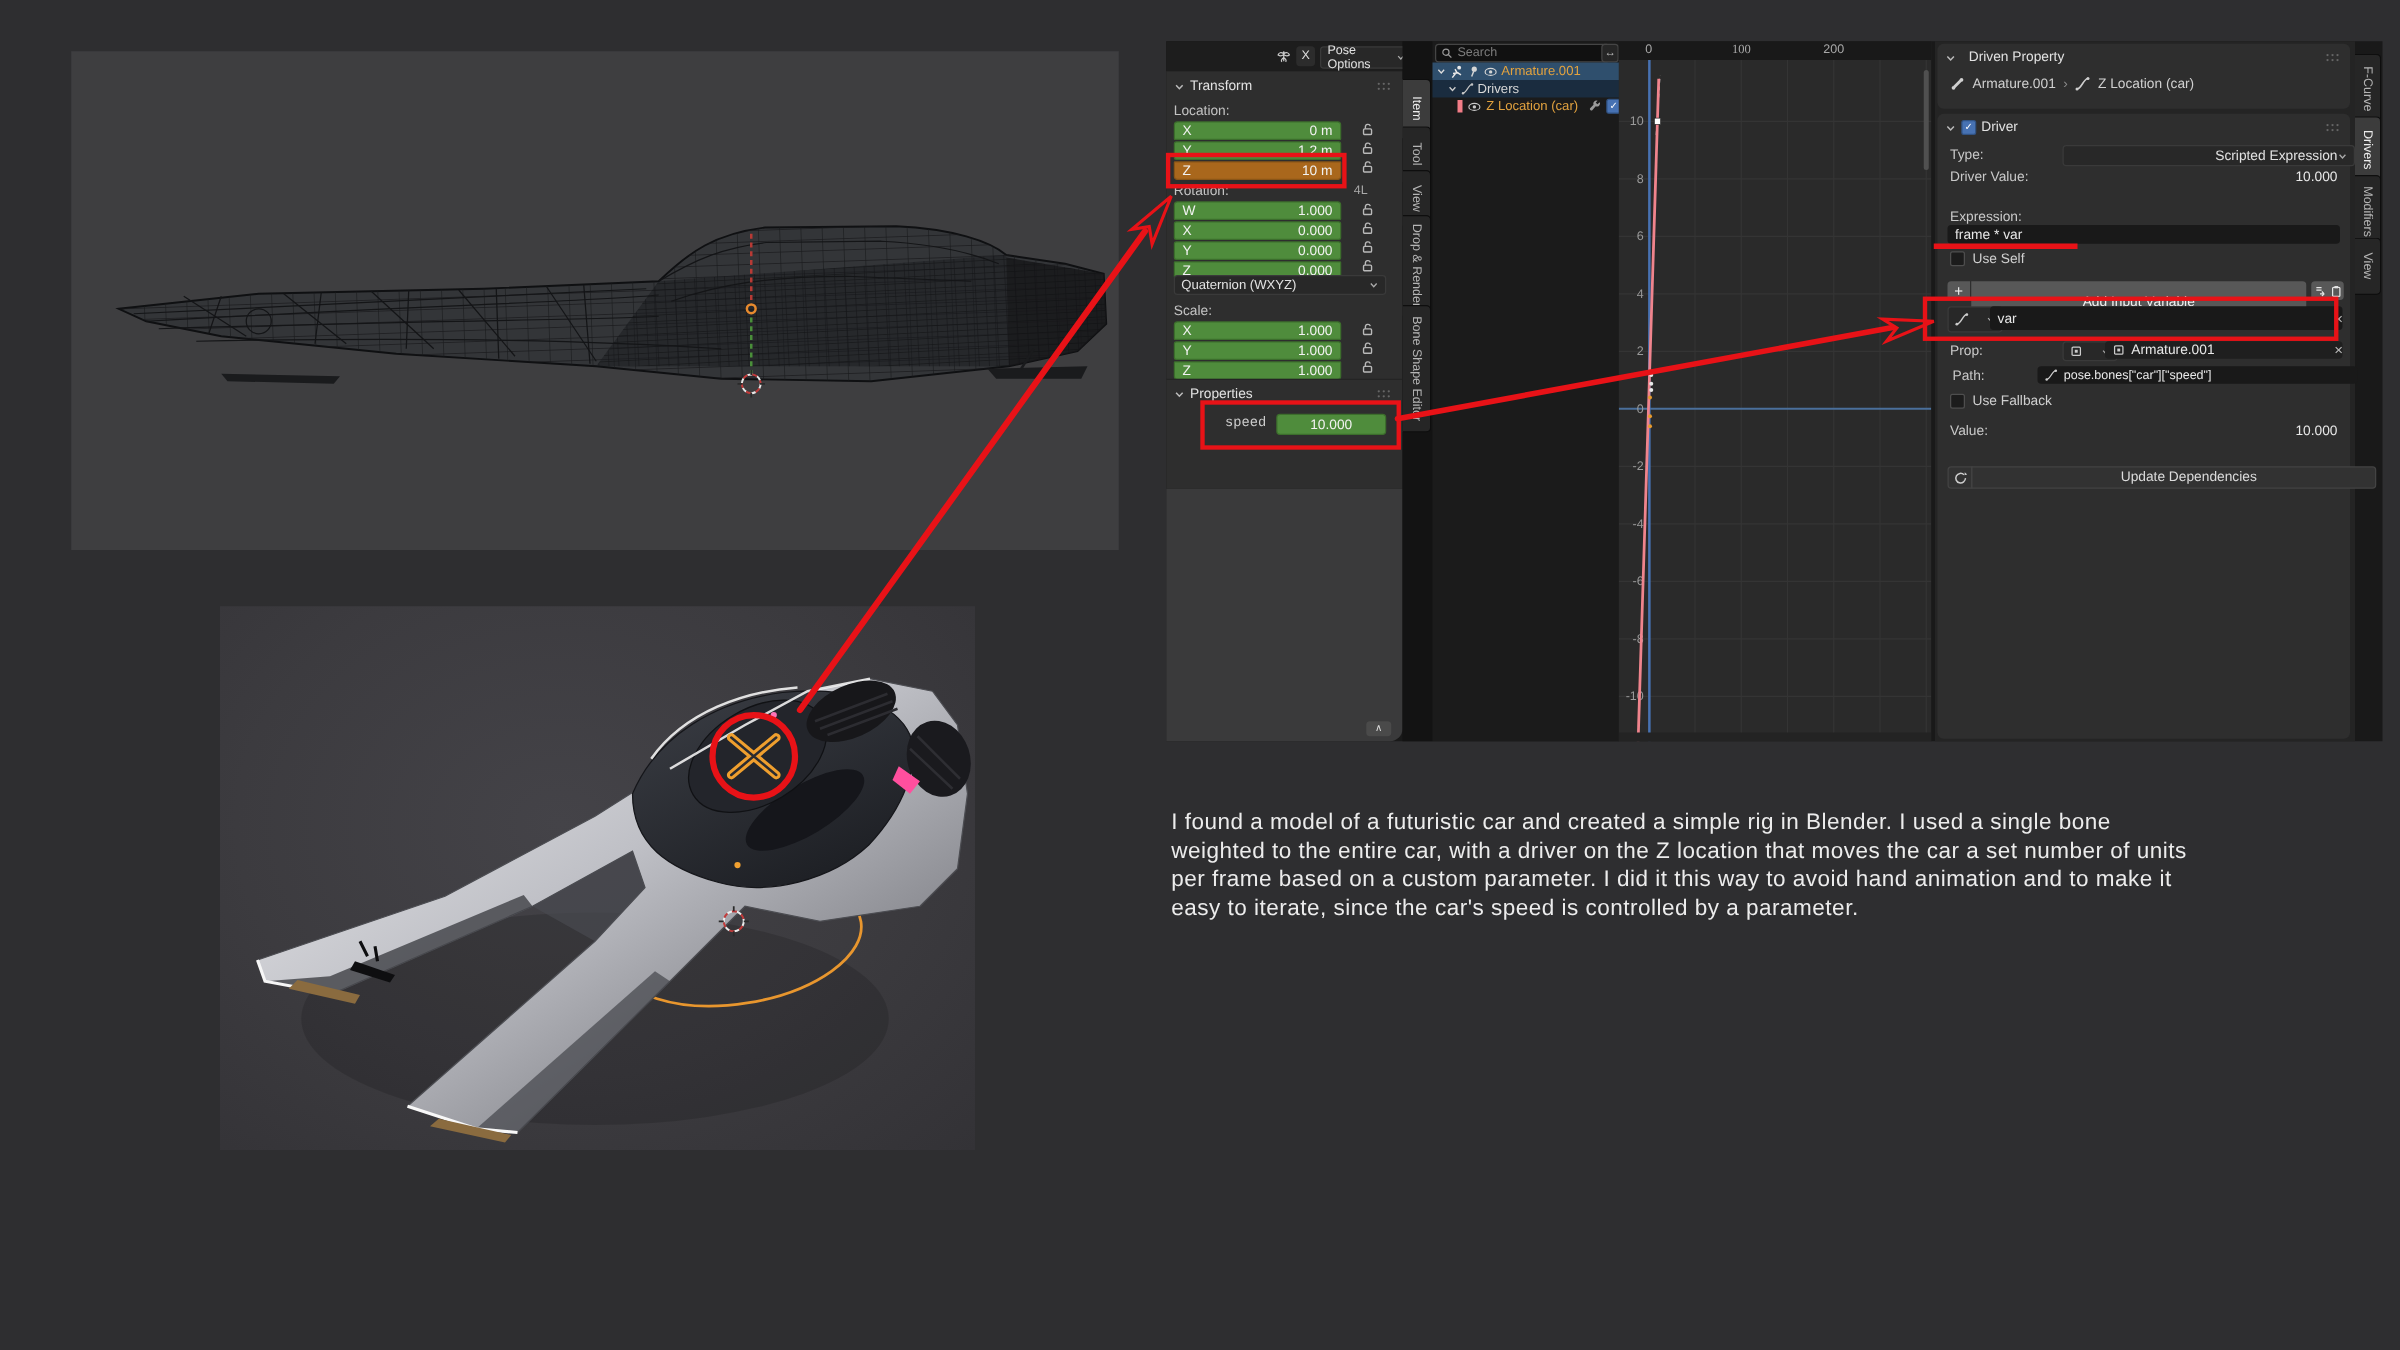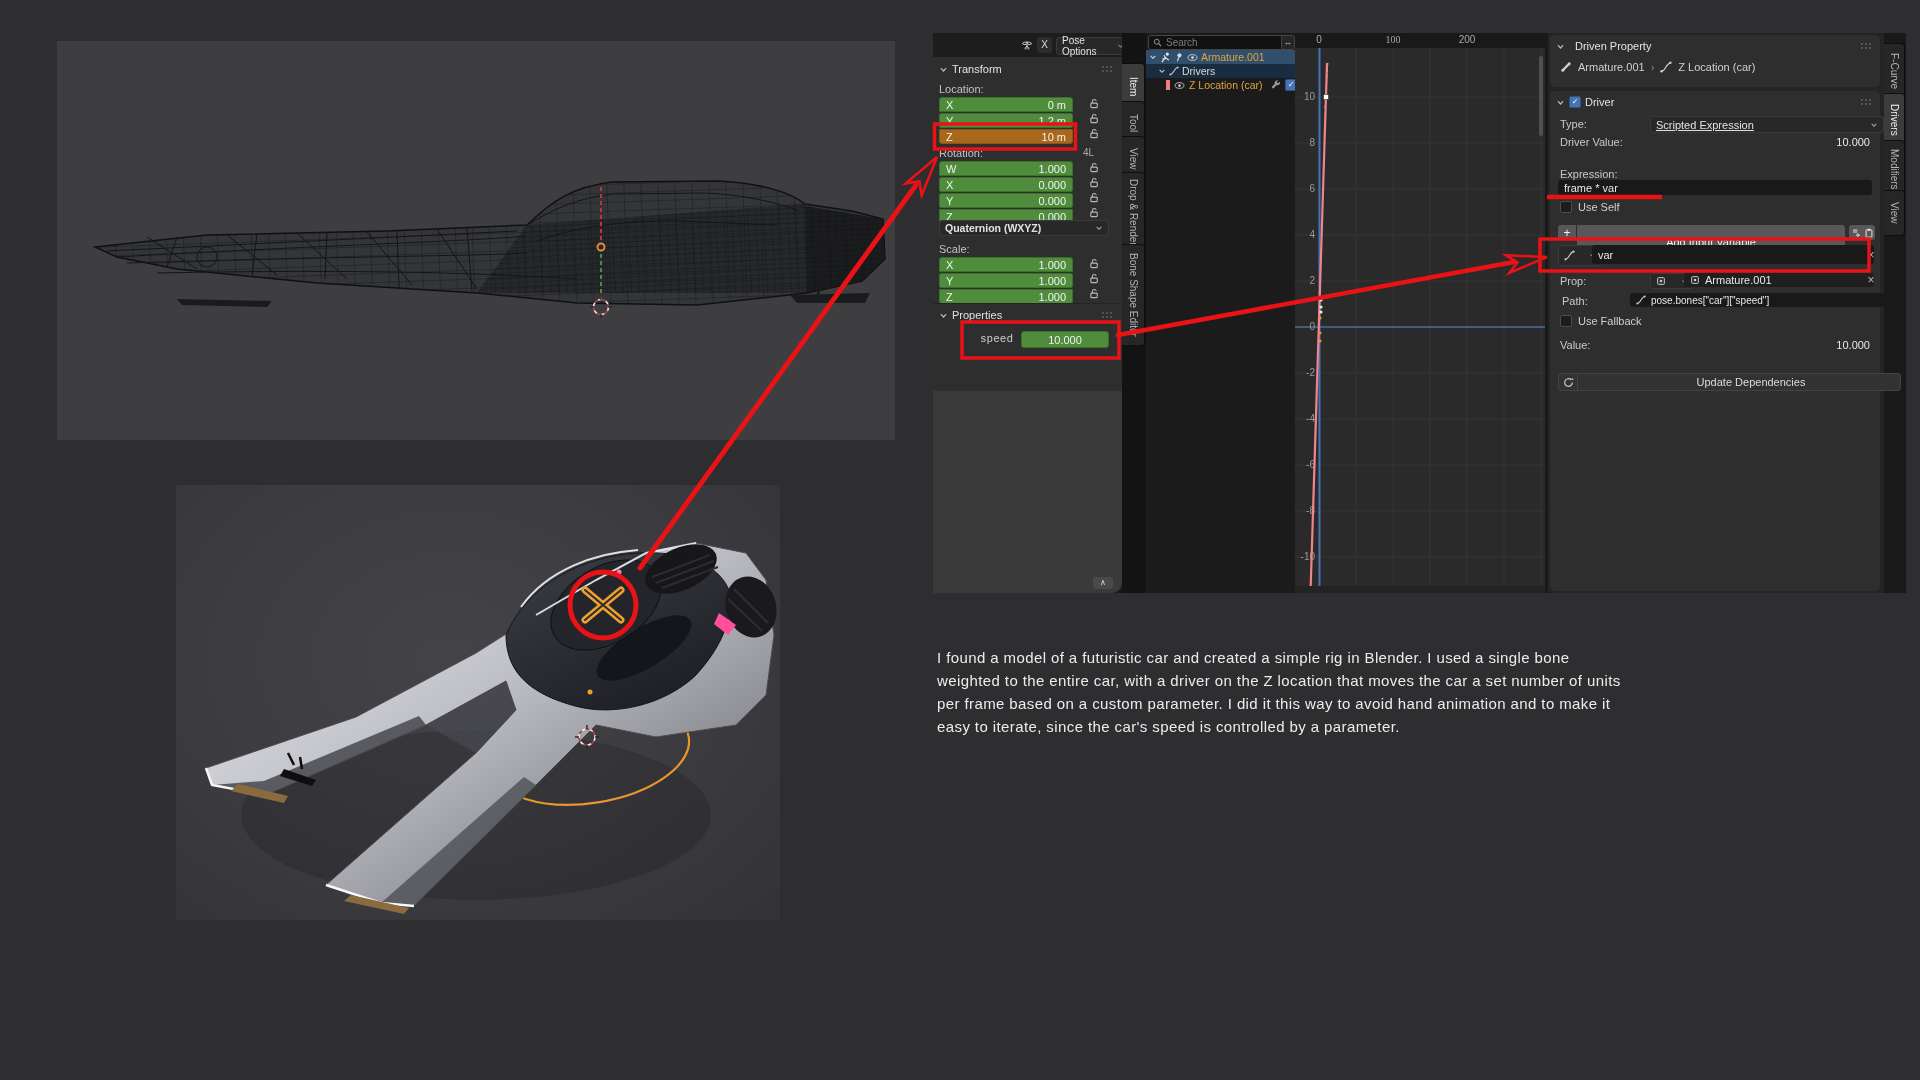--- a/index.html
+++ b/index.html
@@ -28,21 +28,21 @@
   .btnlight{background:#585858;border-radius:3px;color:#f0f0f0;display:flex;align-items:center;justify-content:center;}
   .btndark{background:#323232;border:1px solid #434343;border-radius:3px;color:#dcdcdc;
         display:flex;align-items:center;justify-content:center;}
   .cb{width:10px;height:10px;border-radius:2px;display:inline-flex;align-items:center;justify-content:center;
       font-size:8px;line-height:1;}
   .cb.on{background:#4772b3;color:#fff;border:1px solid #315384;}
   .cb.off{background:#1c1c1c;border:1px solid #4e4e4e;}
   .ic{display:inline-block;vertical-align:middle;}
   .chanrow{display:flex;align-items:center;font-size:10.5px;height:14px;}
   .orange{color:#e2a23f;}
-  .caption{font-size:15px;line-height:23px;letter-spacing:.4px;color:#ececec;}
+  .caption{font-size:18px;line-height:23px;letter-spacing:.4px;color:#ececec;}
   svg text{font-family:"Liberation Sans",sans-serif;}
 </style>
 </head>
 <body>
 
 <svg width="0" height="0" style="position:absolute">
   <defs>
     <symbol id="sy-eye" viewBox="0 0 12 12">
         <ellipse cx="6" cy="6" rx="4.8" ry="3.1" fill="none" stroke="currentColor"></ellipse>
         <circle cx="6" cy="6" r="1.5" fill="currentColor"></circle>
@@ -311,21 +311,21 @@
               <use href="#sy-lock"></use>
             </svg>
           <svg class="ic" width="11" height="11">
               <use href="#sy-lock"></use>
             </svg>
           <svg class="ic" width="11" height="11">
               <use href="#sy-lock"></use>
             </svg>
         </div>
 
-        <div class="abs drop" style="left:6px;top:163px;width:158px;height:14px;font-size:10.5px;font-weight:bold;">
+        <div class="abs drop" style="left:6px;top:163px;width:158px;height:14px;font-size:10.5px;">
           <span>Quaternion (WXYZ)</span>
           <svg class="ic" width="8" height="8" style="color:#aaa">
               <use href="#sy-chev"></use>
             </svg>
         </div>
 
         <div class="abs seclabel" style="left:6px;top:186px;">Scale:</div>
         <div class="abs" style="left:6px;top:200px;width:134px;">
           <div class="frow green" style="border-radius:3px 3px 1px 1px;">
             <span>X</span>
@@ -519,21 +519,21 @@
             </svg>
           <span class="cb on">✓</span>
           <span>Driver</span>
         </div>
         <svg class="ic abs" style="left:310px;top:7px;color:#666" width="12" height="8">
             <use href="#sy-grip"></use>
           </svg>
 
         <div class="abs" style="left:10px;top:27px;">Type:</div>
         <div class="abs drop" style="left:100px;top:25px;width:222px;height:15px;">
-          <span style="flex:1;text-align:left;text-decoration:underline;">Scripted Expression</span>
+          <span style="flex:1;text-align:right;">Scripted Expression</span>
           <svg class="ic" width="8" height="8" style="color:#aaa">
               <use href="#sy-chev"></use>
             </svg>
         </div>
         <div class="abs" style="left:10px;top:45px;">Driver Value:</div>
         <div class="abs" style="left:240px;top:45px;width:80px;text-align:right;color:#e8e8e8;">10.000</div>
 
         <div class="abs" style="left:10px;top:77px;">Expression:</div>
         <div class="abs field" style="left:8px;top:89px;width:302px;height:15px;">
           <span>frame * var</span>

